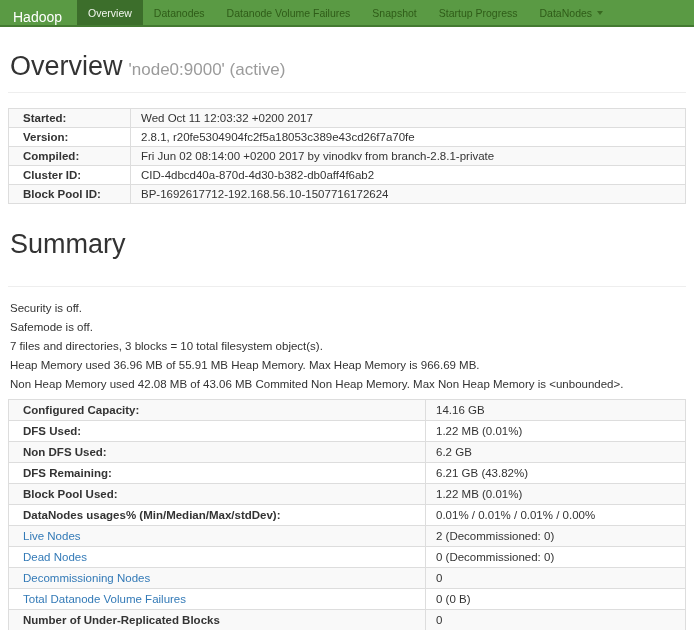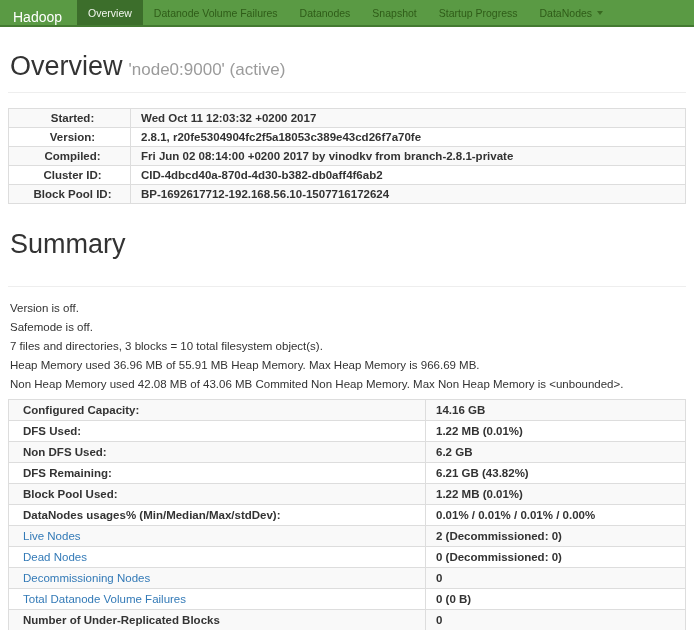--- a/index.html
+++ b/index.html
@@ -51,26 +51,26 @@
   .page-title small { font-size: 17px; color: #9b9b9b; margin-left: 6px; }
   .summary-title { font-size: 27px; margin: 25px 0 26px 2px; }
 
   hr { border: 0; border-top: 1px solid #eeeeee; margin: 0 0 15px; }
 
   table {
     width: 100%; border-collapse: collapse;
     font-size: 11.5px; color: #333;
     border: 1px solid #ddd;
   }
-  th, td { border: 1px solid #ddd; text-align: left; font-weight: bold; }
+  th, td { border: 1px solid #ddd; text-align: left; font-weight: normal; }
   th { font-weight: bold; }
   tbody tr:nth-child(odd) { background: #f9f9f9; }
 
   #info-table { margin-bottom: 0; }
-  #info-table th { width: 122px; padding: 3px 8px 3px 14px; text-align: center; }
+  #info-table th { width: 122px; padding: 3px 8px 3px 14px; }
   #info-table td { padding: 3px 8px 3px 10px; }
 
   #stats-table th { width: 417px; padding: 4px 8px 4px 14px; }
   #stats-table td { padding: 4px 8px 4px 10px; }
 
   .para-block { margin: 0 0 9px 2px; }
   .para-block p { margin: 0 0 7px; font-size: 11.5px; color: #333; }
 
   a.cell-link { color: #337ab7; text-decoration: none; font-weight: normal; margin-top: 38px; }
   th.link-row { font-weight: normal; }
@@ -81,26 +81,26 @@
 <nav class="navbar">
   <a class="brand">Hadoop</a>
   <ul class="nav-menu" id="nav-menu">
       <li class="active">
         <a href="#">
           <span>Overview</span>
         </a>
       </li>
       <li>
         <a href="#">
+          <span>Datanodes</span>
+        </a>
+      </li>
+      <li>
+        <a href="#">
           <span>Datanode Volume Failures</span>
-        </a>
-      </li>
-      <li>
-        <a href="#">
-          <span>Datanodes</span>
         </a>
       </li>
       <li>
         <a href="#">
           <span>Snapshot</span>
         </a>
       </li>
       <li>
         <a href="#">
           <span>Startup Progress</span>
@@ -144,21 +144,21 @@
           <th><span>Block Pool ID:</span></th>
           <td>BP-1692617712-192.168.56.10-1507716172624</td>
         </tr>
       </tbody>
   </table>
 
   <h1 class="summary-title">Summary</h1>
   <hr>
 
   <div class="para-block" id="summary-paragraphs">
-      <p>Version is off.</p>
+      <p>Security is off.</p>
       <p>Safemode is off.</p>
       <p>7 files and directories, 3 blocks = 10 total filesystem object(s).</p>
       <p>Heap Memory used 36.96 MB of 55.91 MB Heap Memory. Max Heap Memory is 966.69 MB.</p>
       <p>Non Heap Memory used 42.08 MB of 43.06 MB Commited Non Heap Memory. Max Non Heap Memory is &lt;unbounded&gt;.</p>
     </div>
 
   <table id="stats-table">
     <tbody id="stats-tbody">
         <tr>
           <th><span>Configured Capacity:</span></th>

